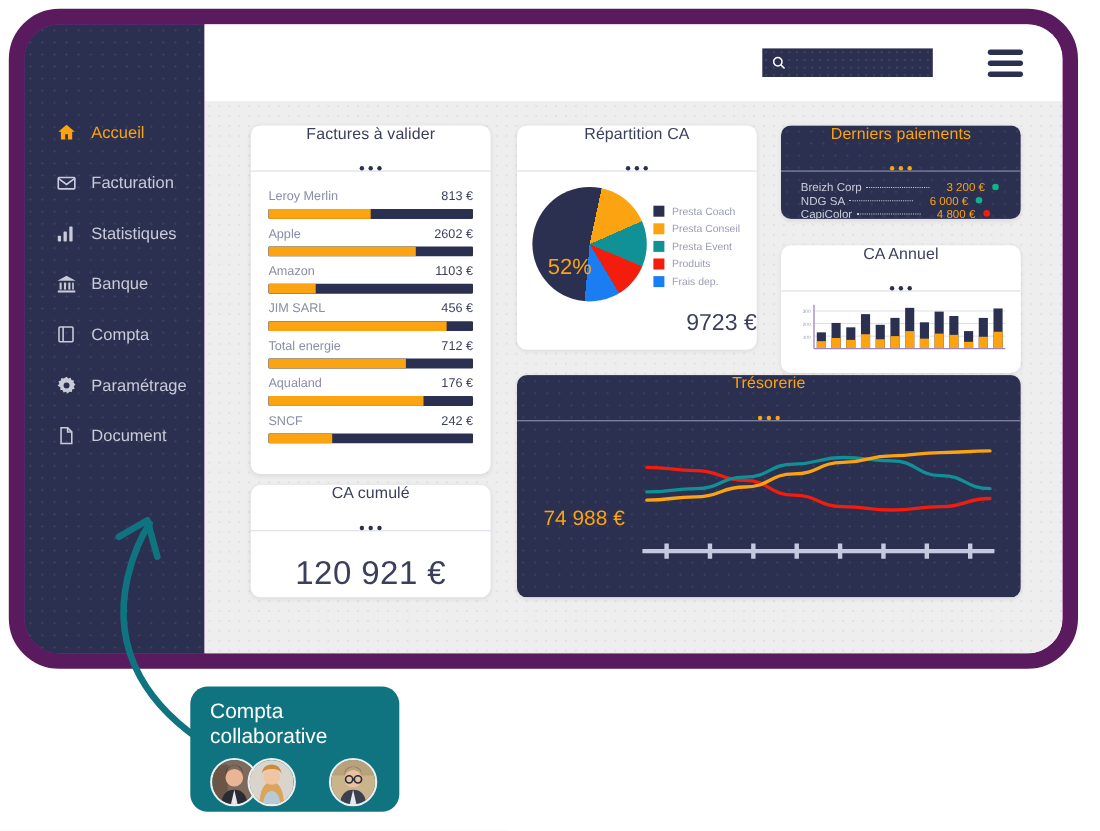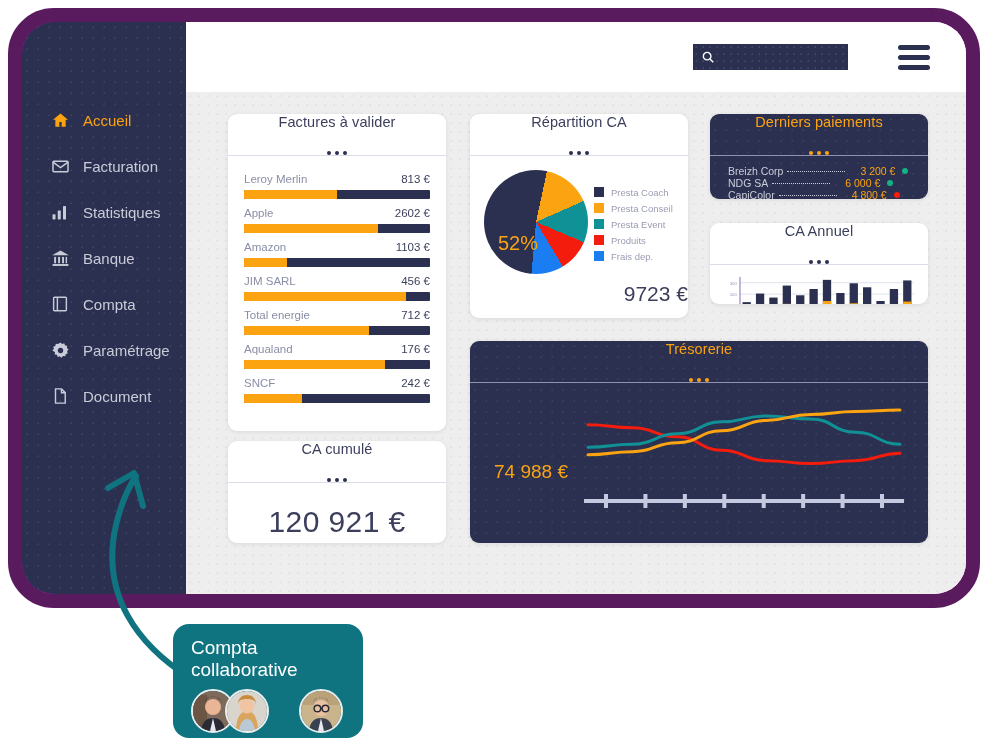--- a/index.html
+++ b/index.html
@@ -396,21 +396,21 @@
                 </div>
                 <div class="pay-row">
                   <span class="pay-name">CapiColor</span>
                   <span class="pay-dotfill"></span>
                   <span class="pay-amt">4 800 €</span>
                   <span class="pay-dot" style="background: rgb(244, 28, 13);"></span>
                 </div>
               </div>
           </div>
 
-          <div class="card" style="left:524px;top:131px;width:218px;height:81px;">
+          <div class="card" style="left:524px;top:131px;width:218px;height:116px;">
             <div class="card-head">
               <span class="card-title">CA Annuel</span>
               <span class="dots">
                   <i></i>
                   <i></i>
                   <i></i>
                 </span>
             </div>
             <div class="annual-body">
               <svg id="annual-svg" width="200" height="50" viewBox="0 0 200 50">

